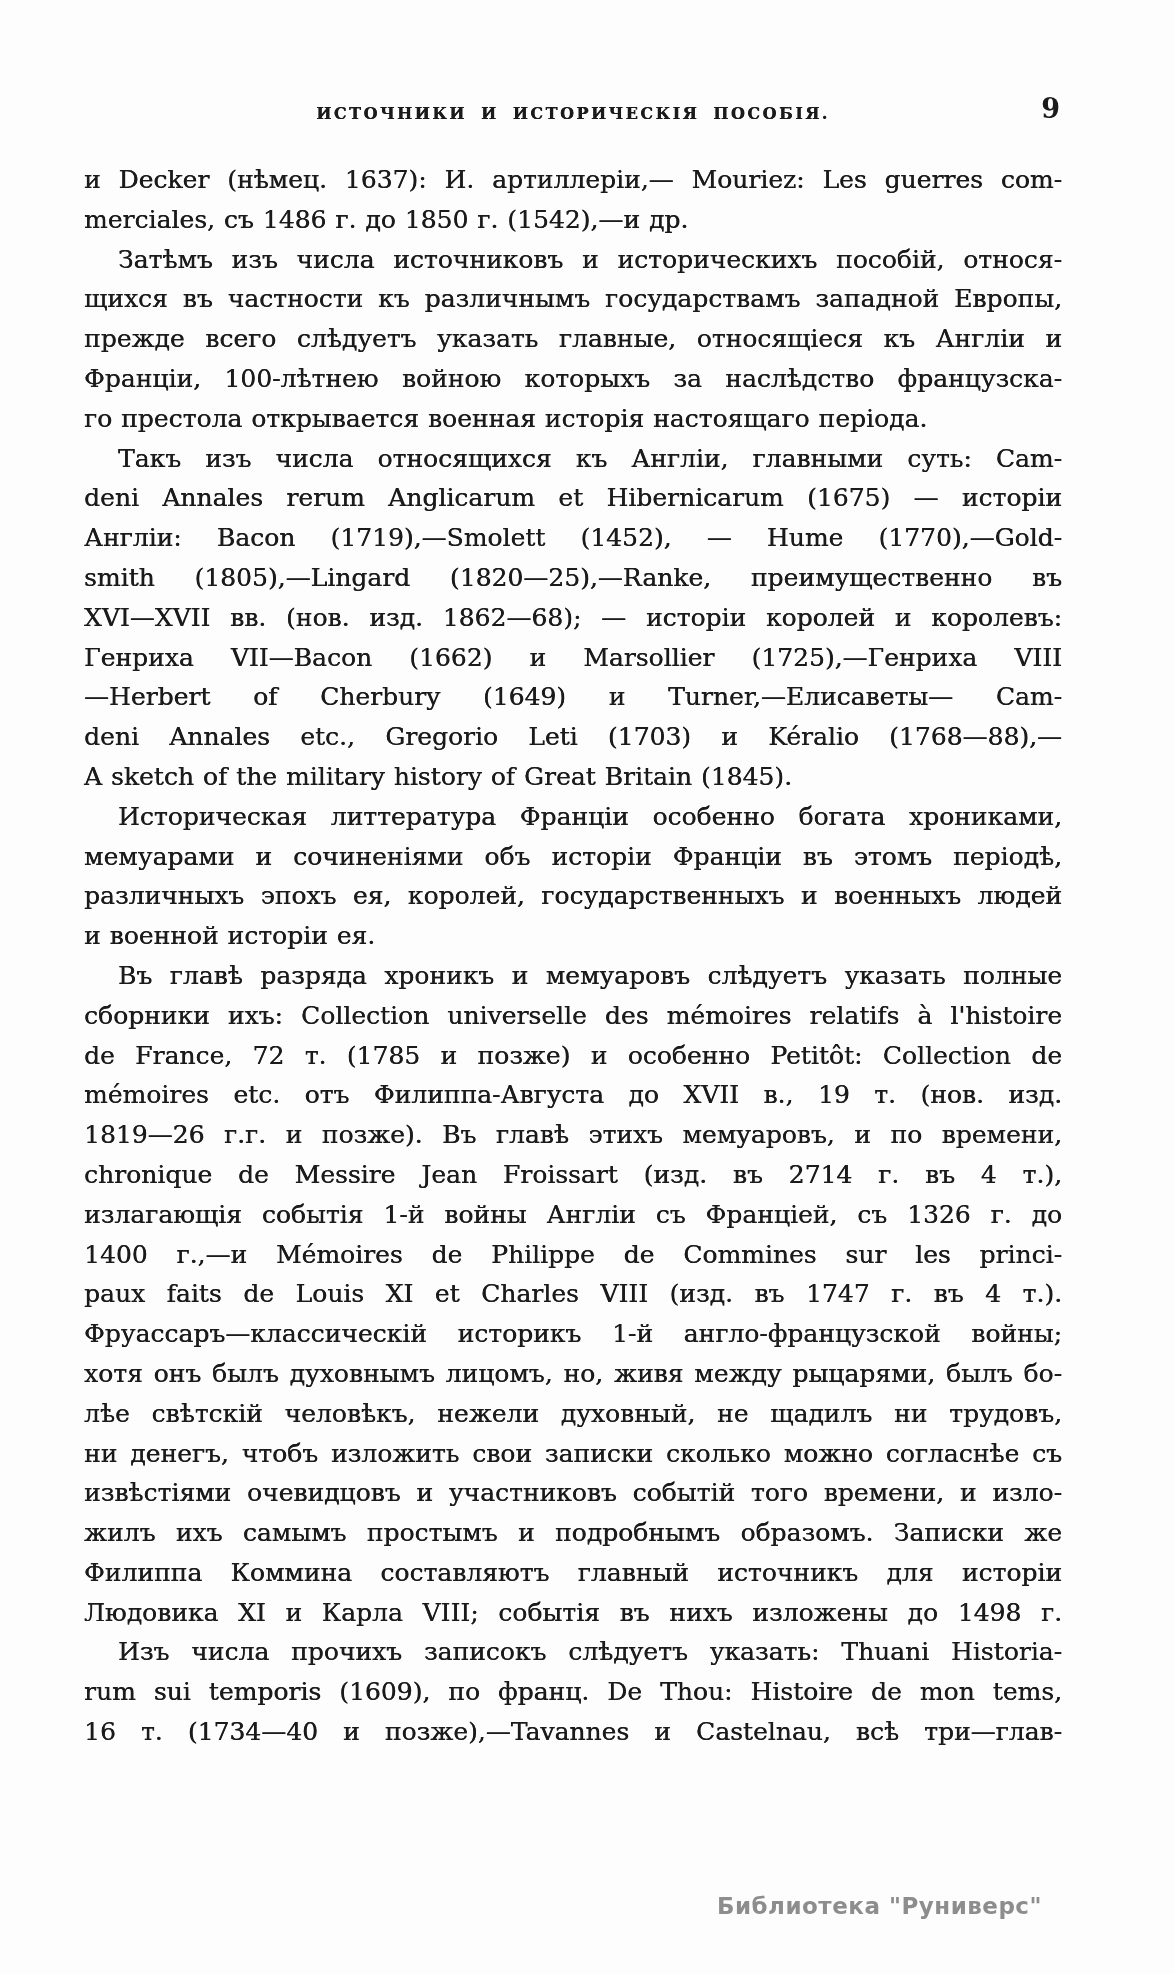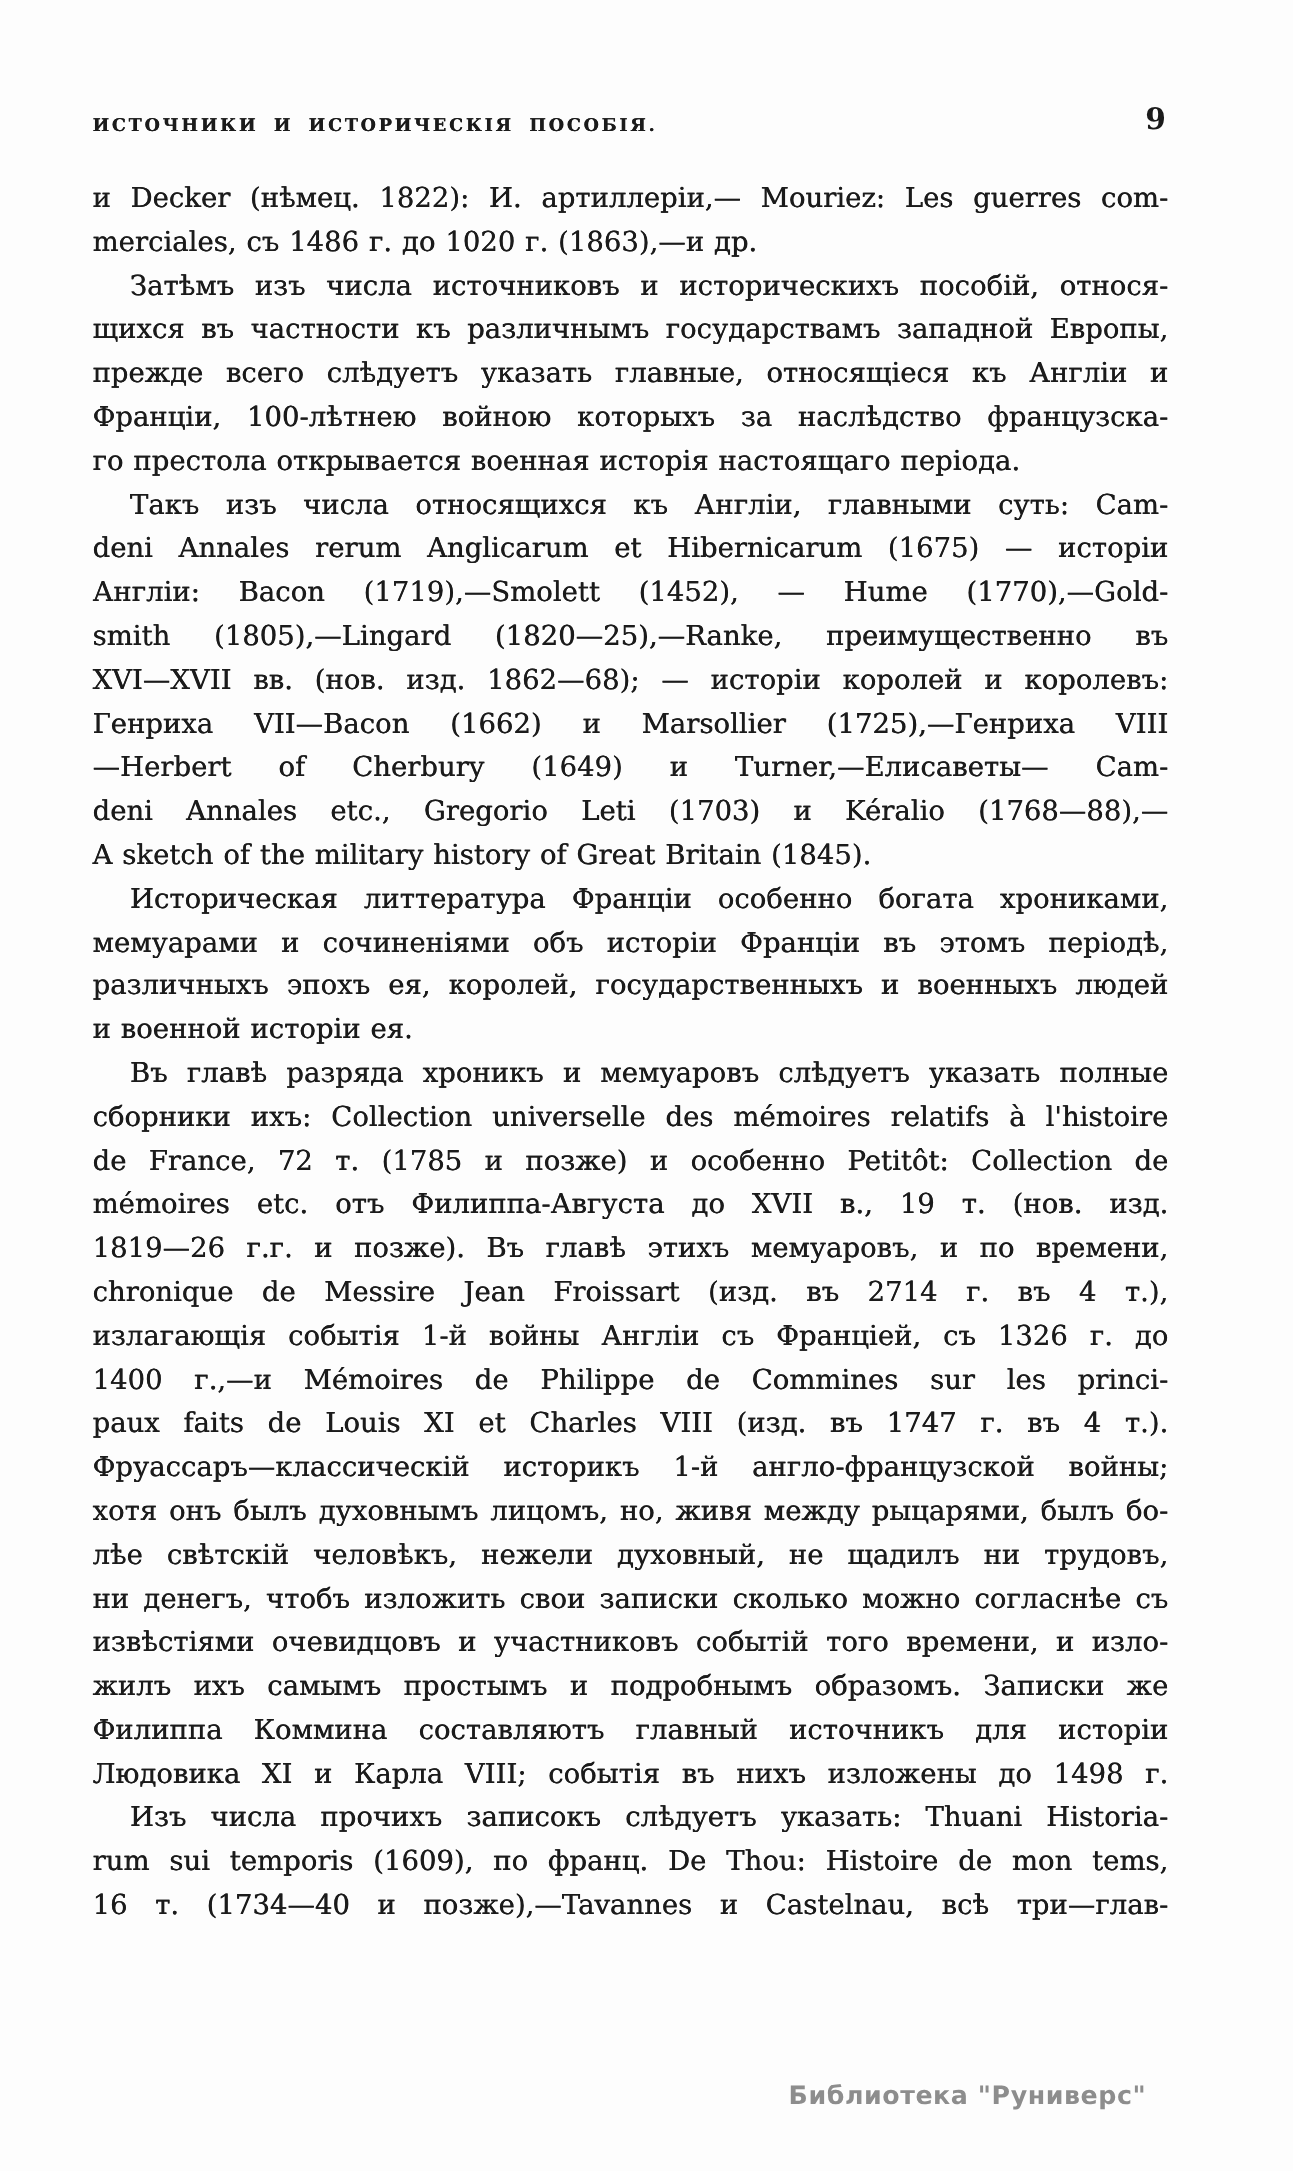--- a/index.html
+++ b/index.html
@@ -20,21 +20,21 @@
   
   .running-head {
     position: absolute;
     top: 96px;
     left: 84px;
     width: 978px;
     height: 40px;
   }
   .head-title {
     display: block;
-    text-align: left;
+    text-align: center;
     font-size: 16px;
     font-weight: bold;
     letter-spacing: 2.5px;
     word-spacing: 6px;
     padding-top: 8px;
     text-shadow: 0.3px 0 0 currentColor;
   }
   .page-num {
     position: absolute;
     right: 2px;
@@ -78,22 +78,22 @@
 
 <div class="page">
 
   <div class="running-head">
     <span class="head-title">ИСТОЧНИКИ И ИСТОРИЧЕСКІЯ ПОСОБІЯ.</span>
     <span class="page-num">9</span>
   </div>
 
   <div class="text-block" id="text-block">
       <div class="para">
-        <div class="line">и Decker (нѣмец. 1822): И. артиллеріи,— Mouriez: Les guerres com-</div>
-        <div class="line short">merciales, съ 1486 г. до 1020 г. (1863),—и др.</div>
+        <div class="line">и Decker (нѣмец. 1637): И. артиллеріи,— Mouriez: Les guerres com-</div>
+        <div class="line short">merciales, съ 1486 г. до 1850 г. (1542),—и др.</div>
       </div>
       <div class="para">
         <div class="line indent">Затѣмъ изъ числа источниковъ и историческихъ пособій, относя-</div>
         <div class="line">щихся въ частности къ различнымъ государствамъ западной Европы,</div>
         <div class="line">прежде всего слѣдуетъ указать главные, относящіеся къ Англіи и</div>
         <div class="line">Франціи, 100-лѣтнею войною которыхъ за наслѣдство французска-</div>
         <div class="line short">го престола открывается военная исторія настоящаго періода.</div>
       </div>
       <div class="para">
         <div class="line indent">Такъ изъ числа относящихся къ Англіи, главными суть: Cam-</div>

